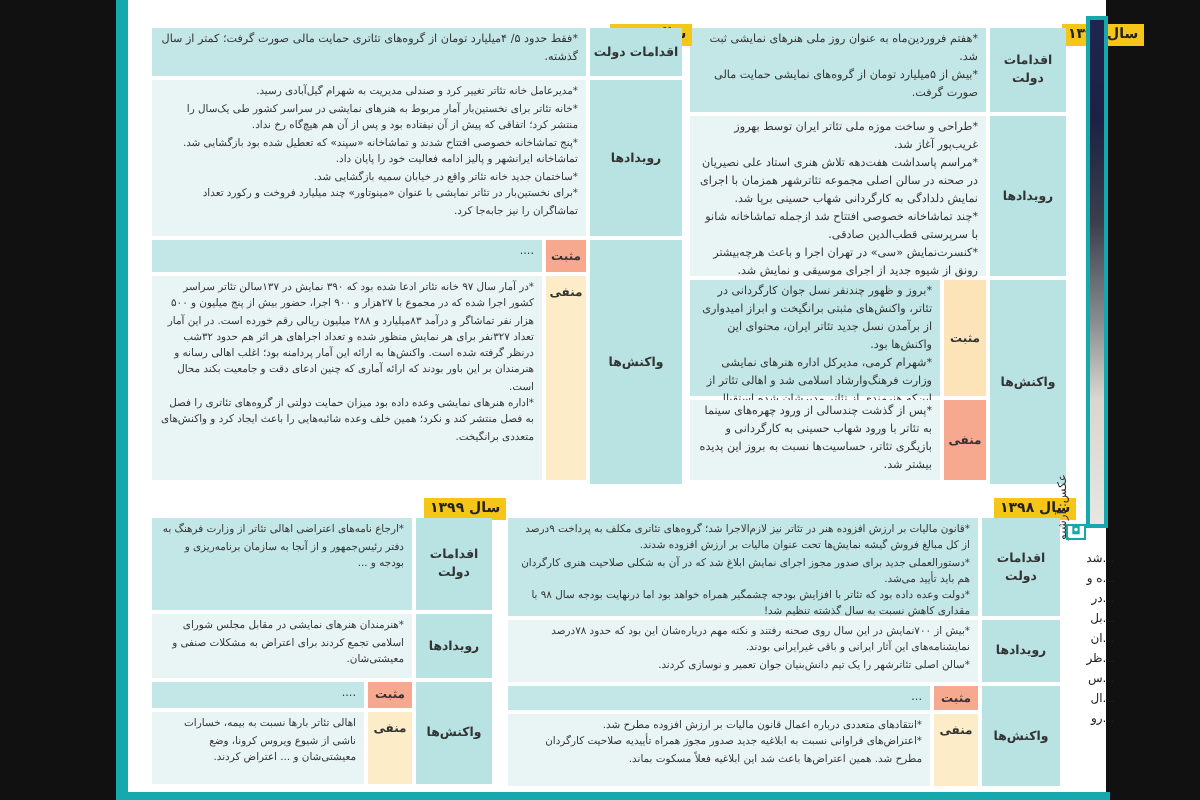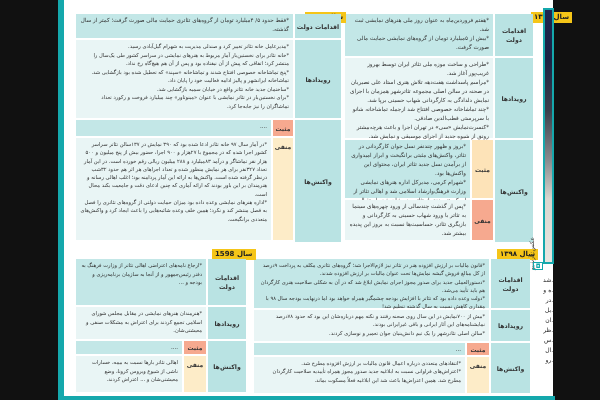--- a/index.html
+++ b/index.html
@@ -154,21 +154,21 @@
         <div class="tag top t-negy" style="width:24px;">منفی</div>
         <div class="cell c-light" style="font-size:5.2px; line-height:8.3px;">
           <span class="line">*انتقادهای متعددی درباره اعمال قانون مالیات بر ارزش افزوده مطرح شد.</span>
           <span class="line">*اعتراض‌های فراوانی نسبت به ابلاغیه جدید صدور مجوز همراه تأییدیه صلاحیت کارگردان مطرح شد. همین اعتراض‌ها باعث شد این ابلاغیه فعلاً مسکوت بماند.</span>
         </div>
       </div>
     </div>
   </div>
 </div>
 
-<div class="year" style="left:212px; top:249px;">سال 1598</div>
+<div class="year" style="left:212px; top:249px;">سال ۱۳۹۹</div>
 <div class="tbl" style="left:76px; top:259px; width:170px;">
   <div class="row" style="height:48px;">
     <div class="lbl" style="width:40px;">اقدامات دولت</div>
     <div class="cell c-teal" style="font-size:5.2px; line-height:8.5px;">
       <span class="line">*ارجاع نامه‌های اعتراضی اهالی تئاتر از وزارت فرهنگ به دفتر رئیس‌جمهور و از آنجا به سازمان برنامه‌ریزی و بودجه و ...</span>
     </div>
   </div>
   <div class="row" style="height:34px;">
     <div class="lbl" style="width:40px;">رویدادها</div>
     <div class="cell c-light" style="font-size:5.2px; line-height:8.5px;">

